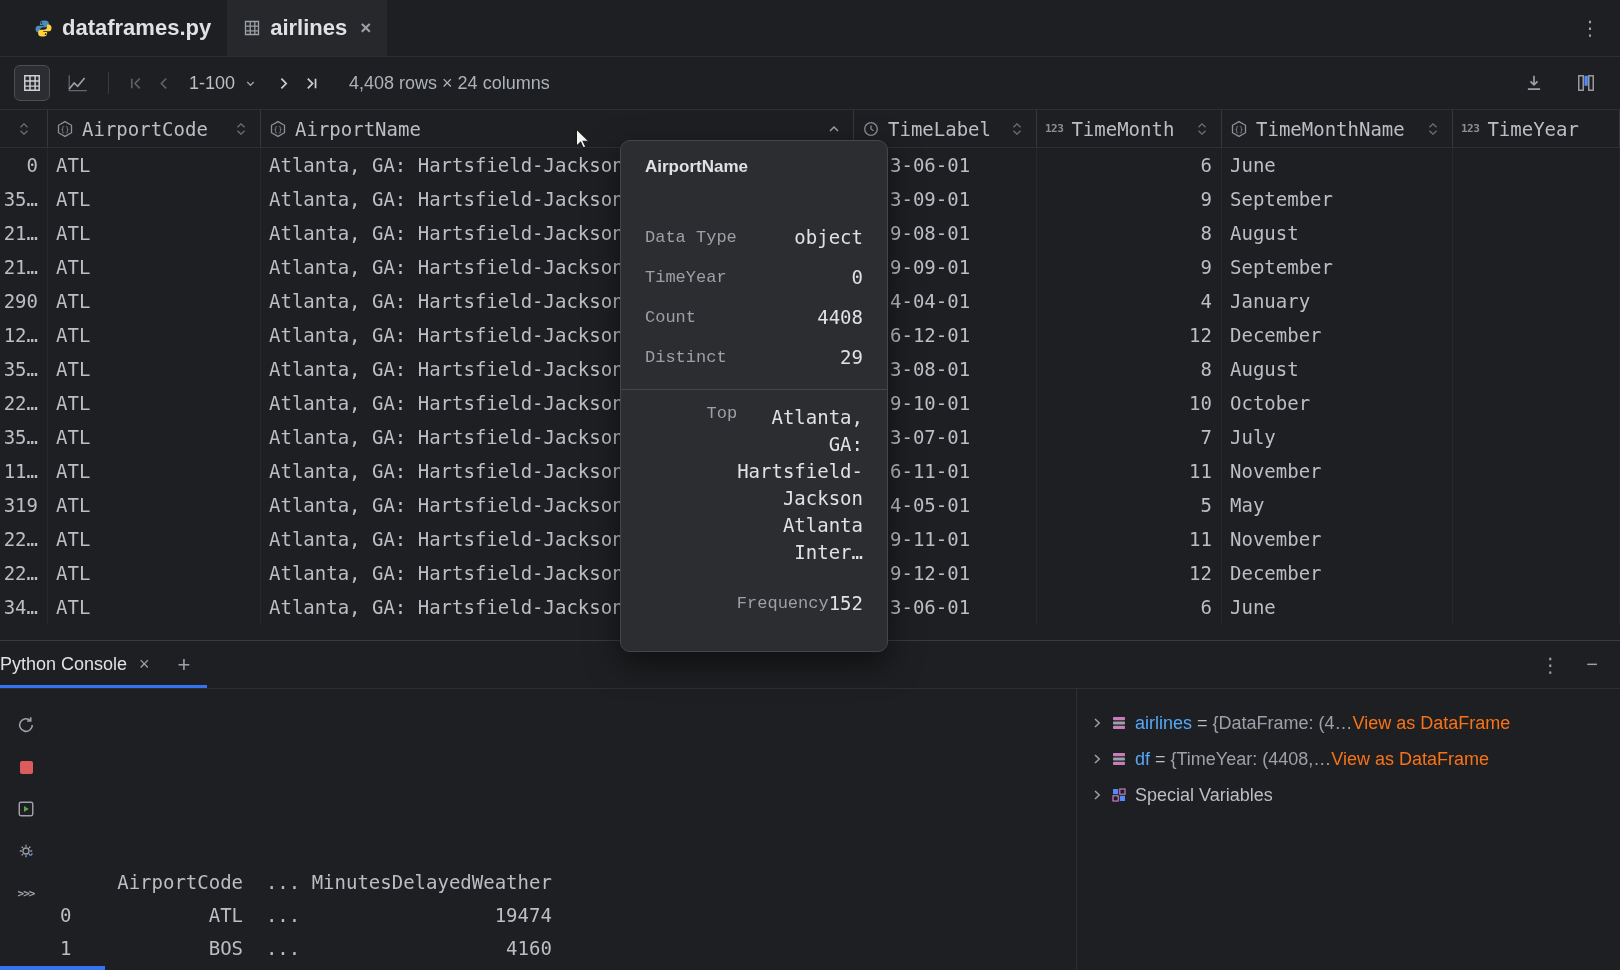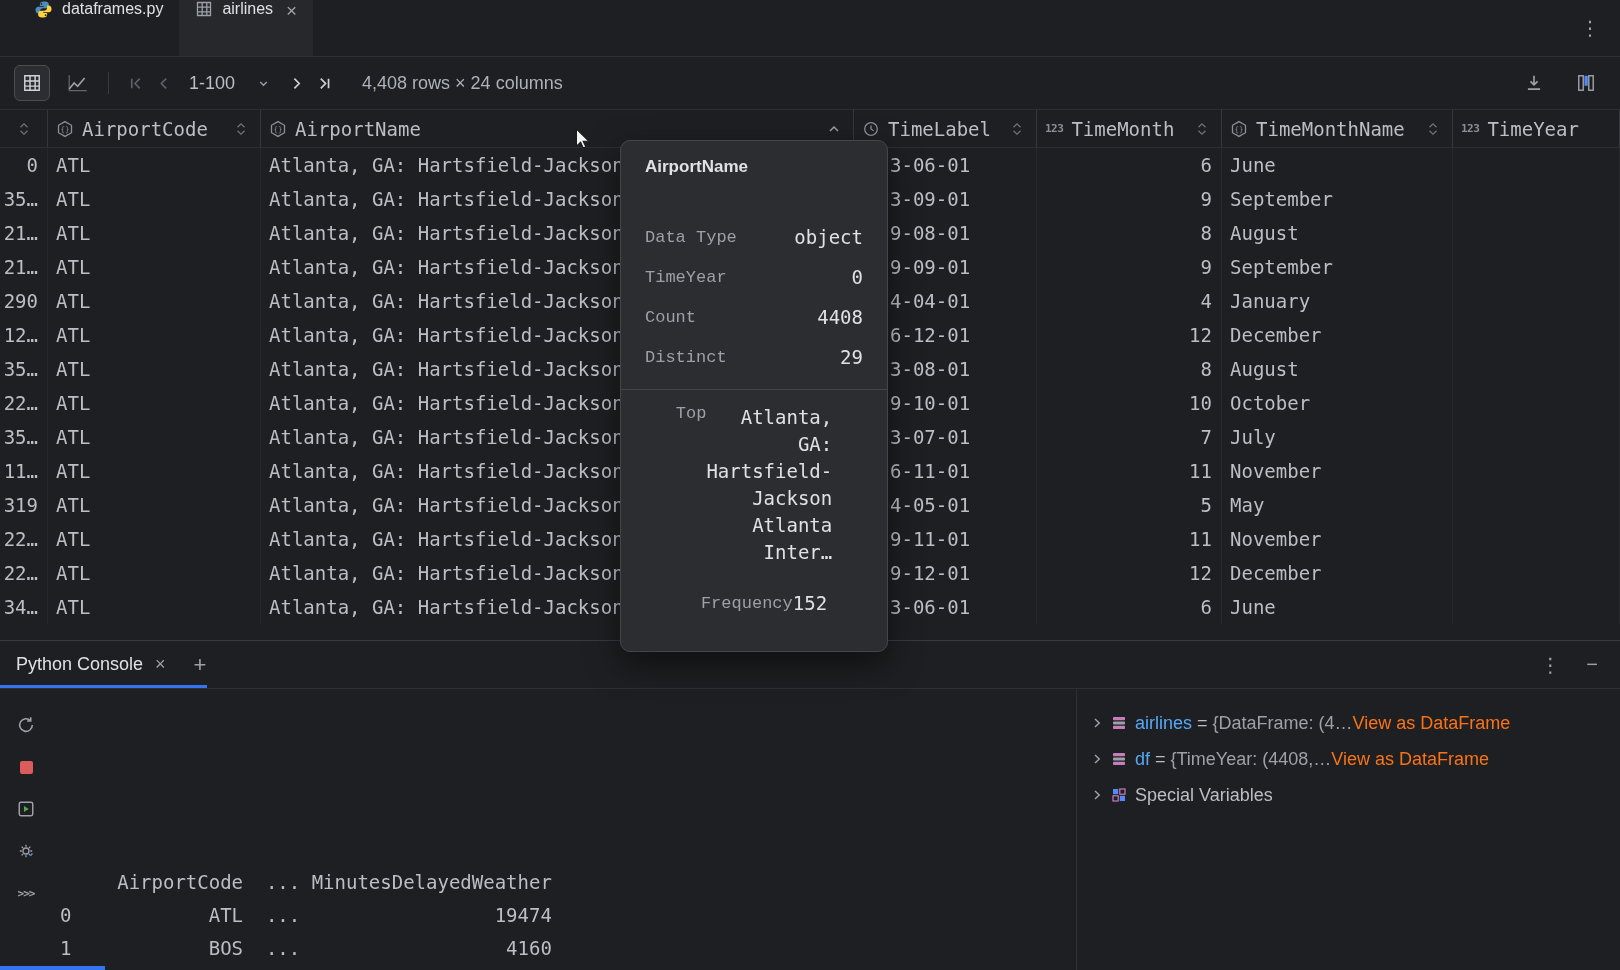--- a/index.html
+++ b/index.html
@@ -3,36 +3,36 @@
 <meta charset="utf-8">
 <style>
   * { box-sizing: border-box; margin: 0; padding: 0; }
   html,body { width:1620px; height:970px; background:#1e1f22; overflow:hidden;
     font-family:"Liberation Sans", sans-serif; color:#bcbec4; }
   .app { position:absolute; inset:0; width:1620px; height:970px; }
 
   
   .tabbar { position:absolute; top:0; left:0; right:0; height:57px; display:flex; align-items:center;
     padding-left:18px; border-bottom:1px solid #2d2f34; background:#1e1f22; }
-  .tab { display:flex; gap:9px; height:56px; padding:0 16px; font-size:16px; color:#dfe1e5; cursor:default; }
+  .tab { display:flex; align-items:center; gap:9px; height:56px; padding:0 16px; font-size:22px; color:#dfe1e5; cursor:default;font-weight:bold; }
   .tab.active { background:#26282c; }
   .tab .close { color:#9da0a8; font-size:19px; margin-left:4px; }
   .icon-close::before { content:"×"; }
   .tab-kebab { margin-left:auto; margin-right:20px; color:#9da0a8; font-size:20px; }
   .icon-kebab::before { content:"⋮"; }
 
   
   .toolbar { position:absolute; top:57px; left:0; right:0; height:53px; display:flex; align-items:center;
     padding:0 16px 0 14px; border-bottom:1px solid #2d2f34; }
   .tbtn { width:36px; height:36px; display:flex; align-items:center; justify-content:center; border-radius:6px; color:#9da0a8; flex:none; }
   .tbtn.selected { border:1px solid #4a4d52; background:#2b2d31; color:#cfd2d8; }
   .vdiv { width:1px; height:22px; background:#393b40; margin:0 12px; flex:none; }
   .navbtn { width:28px; height:28px; display:flex; align-items:center; justify-content:center; color:#ced0d6; flex:none; }
   .navbtn.dim { color:#5d6066; }
-  .page-dd { display:flex; align-items:center; gap:22px; font-size:18px; color:#bcbec4; padding:0 6px; margin:0 6px; }
+  .page-dd { display:flex; align-items:center; gap:9px; font-size:18px; color:#bcbec4; padding:0 6px; margin:0 6px; }
   .dims { margin-left:24px; font-size:18px; color:#adb1b8; }
   .tb-right { margin-left:auto; display:flex; align-items:center; gap:16px; }
   .gap10 { width:10px; flex:none; }
 
   
   .thead, .trow { display:grid; grid-template-columns:48px 213px 593px 183px 185px 231px 167px; }
   .thead { position:absolute; top:110px; left:0; width:1620px; height:38px; border-bottom:1px solid #2d2f34; }
   .th { display:flex; align-items:center; gap:8px; padding-left:8px; border-right:1px solid #35373c;
     font-family:"DejaVu Sans Mono", monospace; font-size:19px; color:#bcbec4; overflow:hidden; white-space:nowrap; }
   .th.center { justify-content:center; padding-left:0; }
@@ -49,30 +49,30 @@
 
   
   .popup { position:absolute; left:620px; top:140px; width:268px; height:512px; background:#2b2d30;
     border:1px solid #43454a; border-radius:10px; box-shadow:0 12px 32px rgba(0,0,0,0.5);
     z-index:40; padding:16px 24px 0 24px; }
   .popup-title { font-size:17px; font-weight:bold; color:#dfe1e5; margin-bottom:40px; }
   .stat-row { display:flex; justify-content:space-between; align-items:center; height:40px; }
   .stat-label { font-size:17px; color:#9da0a8;font-family:Liberation Mono, monospace; }
   .stat-value { font-family:"DejaVu Sans Mono", monospace; font-size:19px; color:#dfe1e5; }
   .popup-divider { height:1px; background:#43454a; margin:12px -24px 14px -24px; }
-  .top-row { display:flex; justify-content:center; margin-top:8px; }
+  .top-row { display:flex; justify-content:flex-end; margin-top:8px; }
   .top-lines { text-align:right; font-family:"DejaVu Sans Mono", monospace; font-size:19px; line-height:27px; color:#dfe1e5; }
-  .freq-row { display:flex; justify-content:center; align-items:center; margin-top:26px;margin-left:20px; }
+  .freq-row { display:flex; justify-content:flex-end; align-items:center; margin-top:26px;margin-left:20px; }
 
   
   .cursor { position:absolute; left:575px; top:128px; z-index:70; }
 
   
   .console { position:absolute; top:640px; left:0; right:0; bottom:0; border-top:1px solid #393b40; background:#1e1f22; z-index:10; }
-  .console-tabbar { position:relative; height:48px; display:flex; align-items:center; border-bottom:1px solid #2d2f34; padding-left:16px; }
+  .console-tabbar { position:relative; height:48px; display:flex; align-items:center; border-bottom:1px solid #2d2f34; }
   .console-tab { font-size:18px; color:#dfe1e5; padding-right:12px; }
   .ctab-close { color:#9da0a8; font-size:18px; margin-right:28px; }
   .icon-plus::before { content:"+"; font-size:22px; }
   .ctab-plus { color:#9da0a8; }
   .ctab-underline { position:absolute; left:0; bottom:0; width:207px; height:3px; background:#3574f0; }
   .ctab-right { margin-left:auto; display:flex; align-items:center; gap:26px; margin-right:22px; color:#9da0a8; font-size:20px; }
   .icon-minus::before { content:"−"; }
   .console-body { position:absolute; top:48px; left:0; right:0; bottom:0; }
   .gutter { position:absolute; left:0; top:22px; width:52px; display:flex; flex-direction:column; align-items:center; gap:14px; }
   .gbtn { width:28px; height:28px; display:flex; align-items:center; justify-content:center; color:#9da0a8; }

